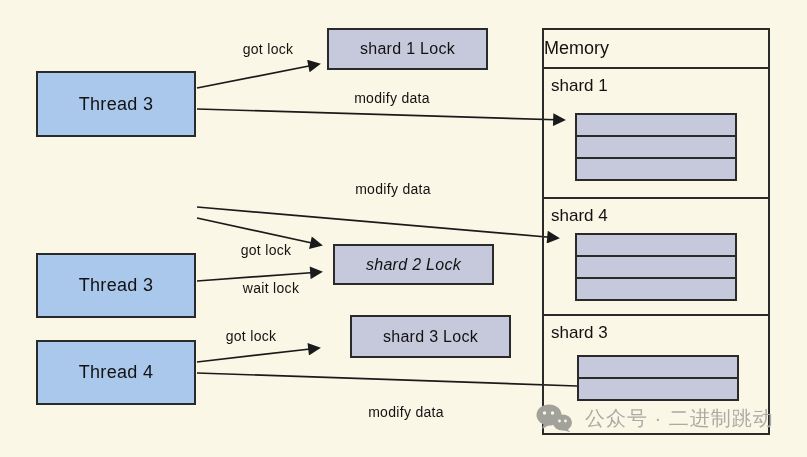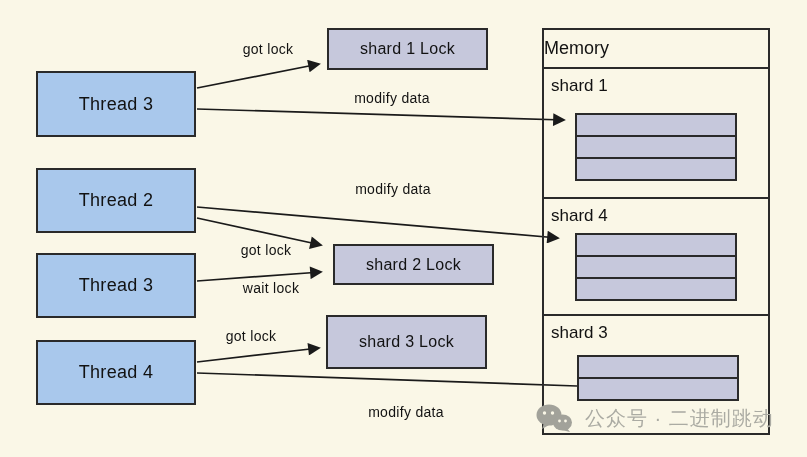--- a/index.html
+++ b/index.html
@@ -122,37 +122,34 @@
       <line x1="197" y1="218" x2="321" y2="245" marker-end="url(#arrowhead)"></line>
       <line x1="197" y1="281" x2="321" y2="272" marker-end="url(#arrowhead)"></line>
       <line x1="197" y1="362" x2="319" y2="348" marker-end="url(#arrowhead)"></line>
       <line x1="197" y1="373" x2="577" y2="386"></line>
     </g>
   </svg>
 
   <div class="box thread-box" style="left:36px; top:71px;  height:66px;">
     <span>Thread 3</span>
   </div>
-  <div class="box thread-box" style="left:36px; top:168px; height:65px;">
-    <span>Thread 2</span>
-  </div>
   <div class="box thread-box" style="left:36px; top:253px; height:65px;">
     <span>Thread 3</span>
   </div>
   <div class="box thread-box" style="left:36px; top:340px; height:65px;justify-content:center;">
     <span>Thread 4</span>
   </div>
 
   <div class="box lock-box" style="left:327px; top:28px;  height:42px;">
     <span>shard 1 Lock</span>
   </div>
-  <div class="box lock-box" style="left:333px; top:244px; height:41px;">
+  <div class="box lock-box" style="left:333px; top:244px; height:41px;font-style:italic;">
     <span>shard 2 Lock</span>
   </div>
-  <div class="box lock-box" style="left:326px; top:315px; height:54px;">
+  <div class="box lock-box" style="left:350px; top:315px; height:43px;">
     <span>shard 3 Lock</span>
   </div>
 
   <div class="edge-label" style="left:268px; top:41px;">got lock</div>
   <div class="edge-label" style="left:392px; top:90px;">modify data</div>
   <div class="edge-label" style="left:393px; top:181px;">modify data</div>
   <div class="edge-label" style="left:266px; top:242px;">got lock</div>
   <div class="edge-label" style="left:271px; top:280px;">wait lock</div>
   <div class="edge-label" style="left:251px; top:328px;">got lock</div>
   <div class="edge-label" style="left:406px; top:404px;">modify data</div>

